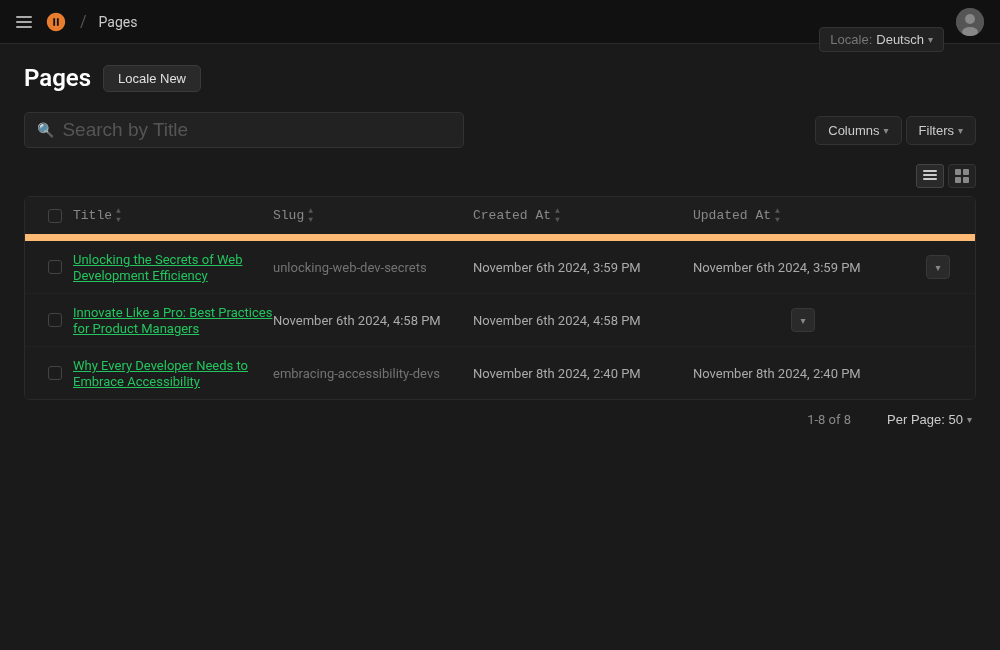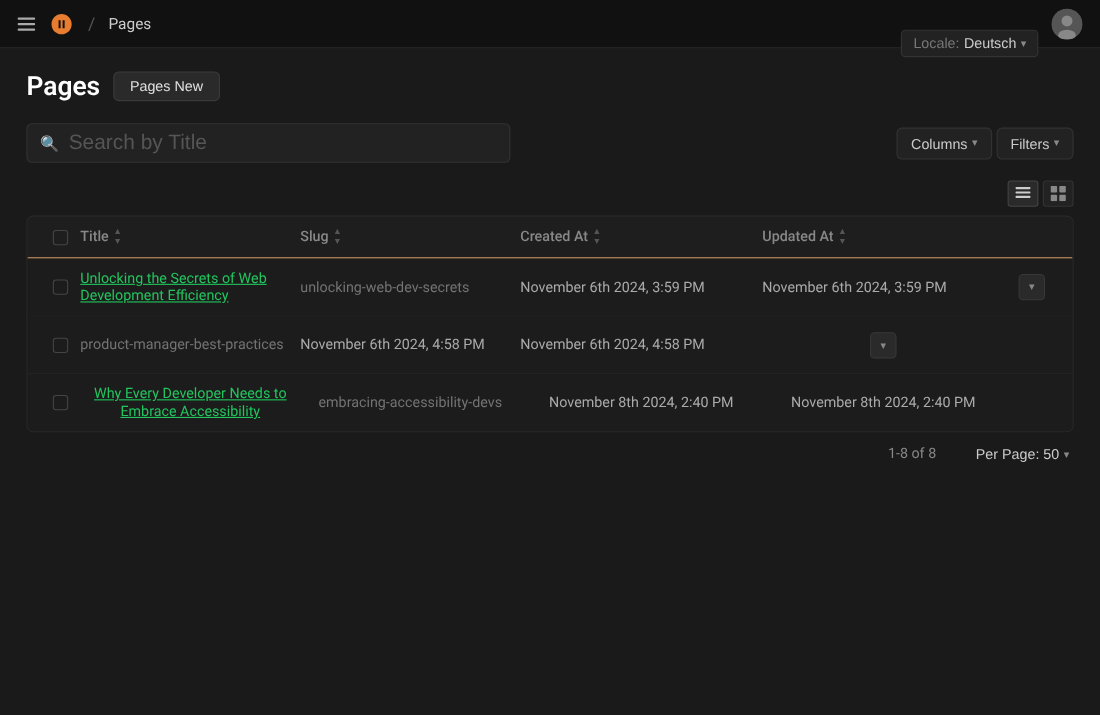--- a/index.html
+++ b/index.html
@@ -244,22 +244,23 @@
       border-radius: 6px;
       overflow: hidden;
       border: 1px solid #2a2a2a;
     }
 
     .table-header {
       display: grid;
       grid-template-columns: 36px 1fr 200px 220px 220px 50px;
       align-items: center;
       padding: 10px 12px;
-      border-bottom: 1px solid #fdba74;
+      border-bottom: 7px solid #fdba74;
       background: #1e1e1e;
+      font-family: Liberation Mono, monospace;
     }
 
     .col-header {
       display: flex;
       align-items: center;
       gap: 4px;
       font-size: 13px;
       color: #888;
       font-weight: 500;
     }
@@ -299,21 +300,20 @@
       grid-template-columns: 36px 1fr 200px 220px 220px 50px;
       align-items: center;
       padding: 10px 12px;
       border-bottom: 1px solid #222;
       background: #1c1c1c;
       min-height: 52px;
     }
 
     .table-row:last-child {
       border-bottom: none;
-      text-align: center;
     }
 
     .cell-title a {
       color: #22c55e;
       text-decoration: underline;
       font-size: 13px;
       cursor: pointer;
     }
 
     .cell-slug {
@@ -401,21 +401,21 @@
         <ellipse cx="14" cy="24" rx="8" ry="5" fill="#888"></ellipse>
       </svg>
     </div>
   </div>
 </div>
 
 <div class="main">
 
   <div class="page-header">
     <h1 class="page-title">Pages</h1>
-    <button class="create-new-btn">Pages New</button>
+    <button class="create-new-btn">Locale New</button>
   </div>
 
   <div class="search-toolbar">
     <div class="search-input-wrap">
       <span class="search-icon">🔍</span>
       <input type="text" class="search-input" placeholder="Search by Title" style="">
     </div>
     <div class="toolbar-right">
       <button class="toolbar-btn">
         <span>Columns</span>
@@ -496,21 +496,23 @@
       <div class="cell-date">November 6th 2024, 3:59 PM</div>
       <div class="cell-date">November 6th 2024, 3:59 PM</div>
       <div class="cell-actions">
         <button class="row-expand-btn">▾</button>
       </div>
     </div>
         <div class="table-row">
       <div style="display:flex;align-items:center;justify-content:center;">
         <div class="checkbox"></div>
       </div>
-      <div class="cell-slug">product-manager-best-practices</div>
+      <div class="cell-title">
+        <a href="#">Innovate Like a Pro: Best Practices for Product Managers</a>
+      </div>
       <div class="cell-date">November 6th 2024, 4:58 PM</div>
       <div class="cell-date">November 6th 2024, 4:58 PM</div>
       <div class="cell-actions">
         <button class="row-expand-btn">▾</button>
       </div>
     </div>
         <div class="table-row">
       <div style="display:flex;align-items:center;justify-content:center;">
         <div class="checkbox"></div>
       </div>

